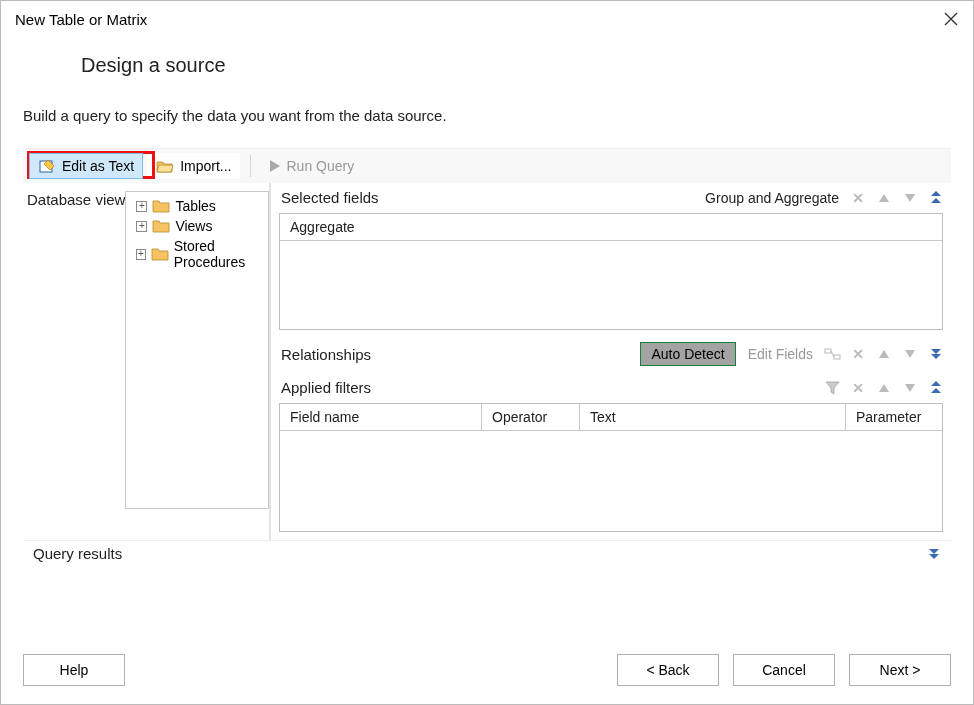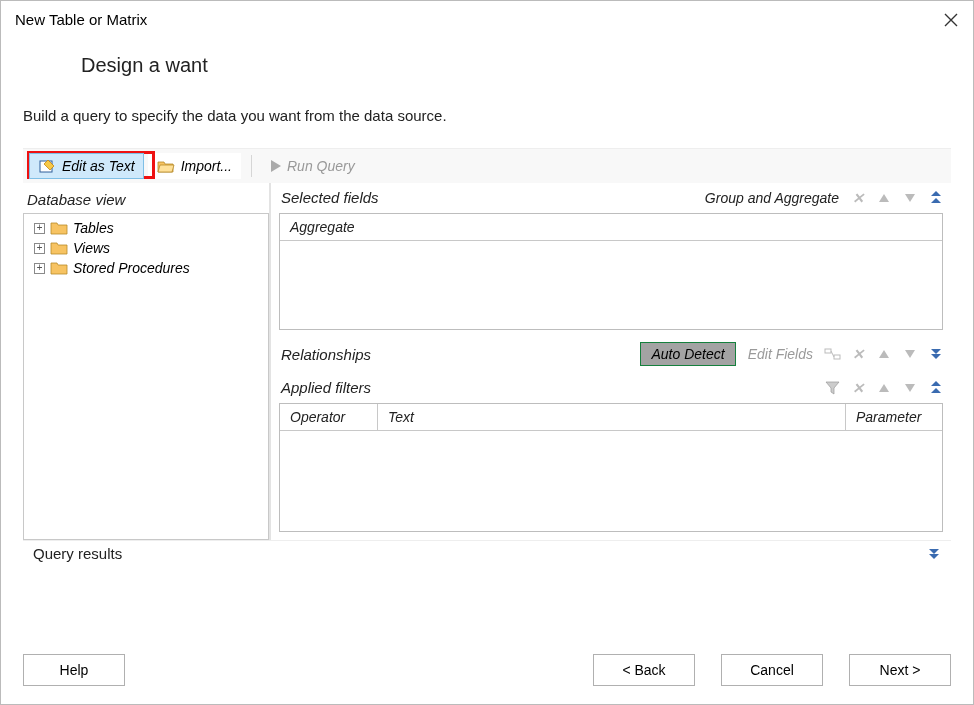--- a/index.html
+++ b/index.html
@@ -1,32 +1,32 @@
 <!DOCTYPE html>
 <html><head>
   <meta charset="utf-8">
   <style>
     * { box-sizing: border-box; margin: 0; padding: 0; font-family: "Segoe UI", Tahoma, sans-serif; font-size: 14px; }
     body { width: 974px; height: 705px; background: #fff; border: 1px solid #bbb; position: relative; }
-    .title-bar { display: flex; align-items: center; justify-content: space-between; padding: 10px 14px 8px 14px; }
+    .title-bar { display: flex; justify-content: space-between; padding: 10px 14px 8px 14px; }
     .title-bar .title { font-size: 15px; color: #000; }
     .close-x { width: 16px; height: 16px; display: flex; align-items: center; justify-content: center; cursor: pointer; }
     .heading { padding: 18px 0 10px 80px; font-size: 20px; font-weight: 400; color: #222; }
     .subtext { padding: 20px 0 24px 22px; font-size: 15px; color: #222; }
-    .design-area { margin: 0 22px; background: #f8f8f8; border-top: 1px solid #eee; font-style: italic; }
+    .design-area { margin: 0 22px; background: #f8f8f8; border-top: 1px solid #eee; }
     .toolbar { display: flex; align-items: center; gap: 4px; padding: 4px 6px; position: relative; }
     .tbtn { display: flex; align-items: center; gap: 6px; padding: 4px 8px; background: #fff; border: 1px solid transparent; cursor: pointer; }
     .tbtn.highlighted { background: #cfe9fb; border: 1px solid #7fbfe6; }
     .highlight-ring { position: absolute; border: 3px solid #e11; pointer-events: none; }
     .tbtn.disabled { color: #999; cursor: default; background: transparent; }
     .sep { width: 1px; height: 22px; background: #d6d6d6; margin: 0 6px; }
     .icon-edit-text, .icon-folder-open { width: 18px; height: 16px; display: inline-block; }
     .icon-play { width: 0; height: 0; border-left: 10px solid #aaa; border-top: 6px solid transparent; border-bottom: 6px solid transparent; display: inline-block; }
     .panes { display: flex; background: #fff; }
-    .dbview { width: 248px; border-right: 2px solid #e3e3e3; padding: 6px 0 0 0; display: flex; flex-direction: column; }
+    .dbview { width: 248px; border-right: 2px solid #e3e3e3; padding: 6px 0 0 0; display: flex; flex-direction: row; }
     .dbview-body { flex: 1; border: 1px solid #c8c8c8; margin: 2px 0 0 0; background: #fff; padding: 4px 0; }
     .tree-item { display: flex; align-items: center; gap: 5px; padding: 2px 0 2px 10px; cursor: pointer; }
     .tree-expand { width: 11px; height: 11px; border: 1px solid #8a8a8a; display: flex; align-items: center; justify-content: center; font-size: 10px; line-height: 1; color: #555; background: #fff; }
     .folder-icon { width: 18px; height: 14px; display: inline-block; }
     .right-pane { flex: 1; display: flex; flex-direction: column; }
     .section-head { display: flex; align-items: center; justify-content: space-between; padding: 6px 8px 7px 10px; }
     .section-title { font-size: 15px; color: #222; }
     .section-tools { display: flex; align-items: center; gap: 12px; }
     .tool-icon { width: 14px; height: 14px; color: #bbb; cursor: pointer; display: flex; align-items: center; justify-content: center; }
     .tool-text { font-size: 14px; color: #222; }
@@ -44,35 +44,35 @@
     .chev-down { border-top: 5px solid #3a6bb0; }
     .arrow-up, .arrow-down { width: 0; height: 0; border-left: 5px solid transparent; border-right: 5px solid transparent; }
     .arrow-up { border-bottom: 8px solid #bbb; }
     .arrow-down { border-top: 8px solid #bbb; }
     .x-icon { font-size: 14px; color: #bbb; font-weight: bold; }
     .link-icon { width: 17px; height: 14px; display: inline-block; }
     .filter-icon { width: 15px; height: 14px; display: inline-block; }
     .query-results { margin: 0 22px; padding: 4px 10px; background: #fff; display: flex; align-items: center; justify-content: space-between; border-top: 1px solid #eee; }
     .footer { position: absolute; bottom: 0; left: 0; right: 0; padding: 14px 22px 18px 22px; display: flex; align-items: center; justify-content: space-between; background: #fff; }
     .btn { min-width: 102px; height: 32px; border: 1px solid #b0b0b0; background: #fff; cursor: pointer; font-size: 14px; }
-    .footer-right { display: flex; gap: 26px; }
+    .footer-right { display: flex; gap: 14px; }
   </style>
 </head>
 <body>
 
 <div class="title-bar">
   <span class="title">New Table or Matrix</span>
   <span class="close-x">
     <svg width="14" height="14" viewBox="0 0 14 14">
         <path d="M1 1 L13 13 M13 1 L1 13" stroke="#333" stroke-width="1.4" fill="none"></path>
       </svg>
   </span>
 </div>
 
-<div class="heading">Design a want</div>
+<div class="heading">Design a source</div>
 <div class="subtext">Build a query to specify the data you want from the data source.</div>
 
 <div class="design-area">
   <div class="toolbar">
     <span class="highlight-ring" style="left:4px; top:2px; width:128px; height:28px;"></span>
     <div class="tbtn highlighted" style="position:relative; z-index:1;">
       <span class="icon-edit-text">
         <svg width="18" height="16" viewBox="0 0 18 16">
             <rect x="2" y="3" width="12" height="11" fill="#fff" stroke="#2f5f9a" stroke-width="1"></rect>
             <path d="M10 2 L16 8 L12 12 L6 6 Z" fill="#f7c948" stroke="#c07a00" stroke-width="0.7"></path>
@@ -203,20 +203,21 @@
           <span class="tool-icon">
               <span class="chevrons">
                 <span class="chev-up"></span>
                 <span class="chev-up"></span>
               </span>
             </span>
         </div>
       </div>
       <div class="grid" style="margin-bottom:8px;">
         <div class="grid-header">
+          <div class="cell" style="width:202px;">Field name</div>
           <div class="cell" style="width:98px;">Operator</div>
           <div class="cell" style="flex:1;">Text</div>
           <div class="cell" style="width:96px;">Parameter</div>
         </div>
         <div class="grid-body small"></div>
       </div>
     </div>
   </div>
 </div>
 

